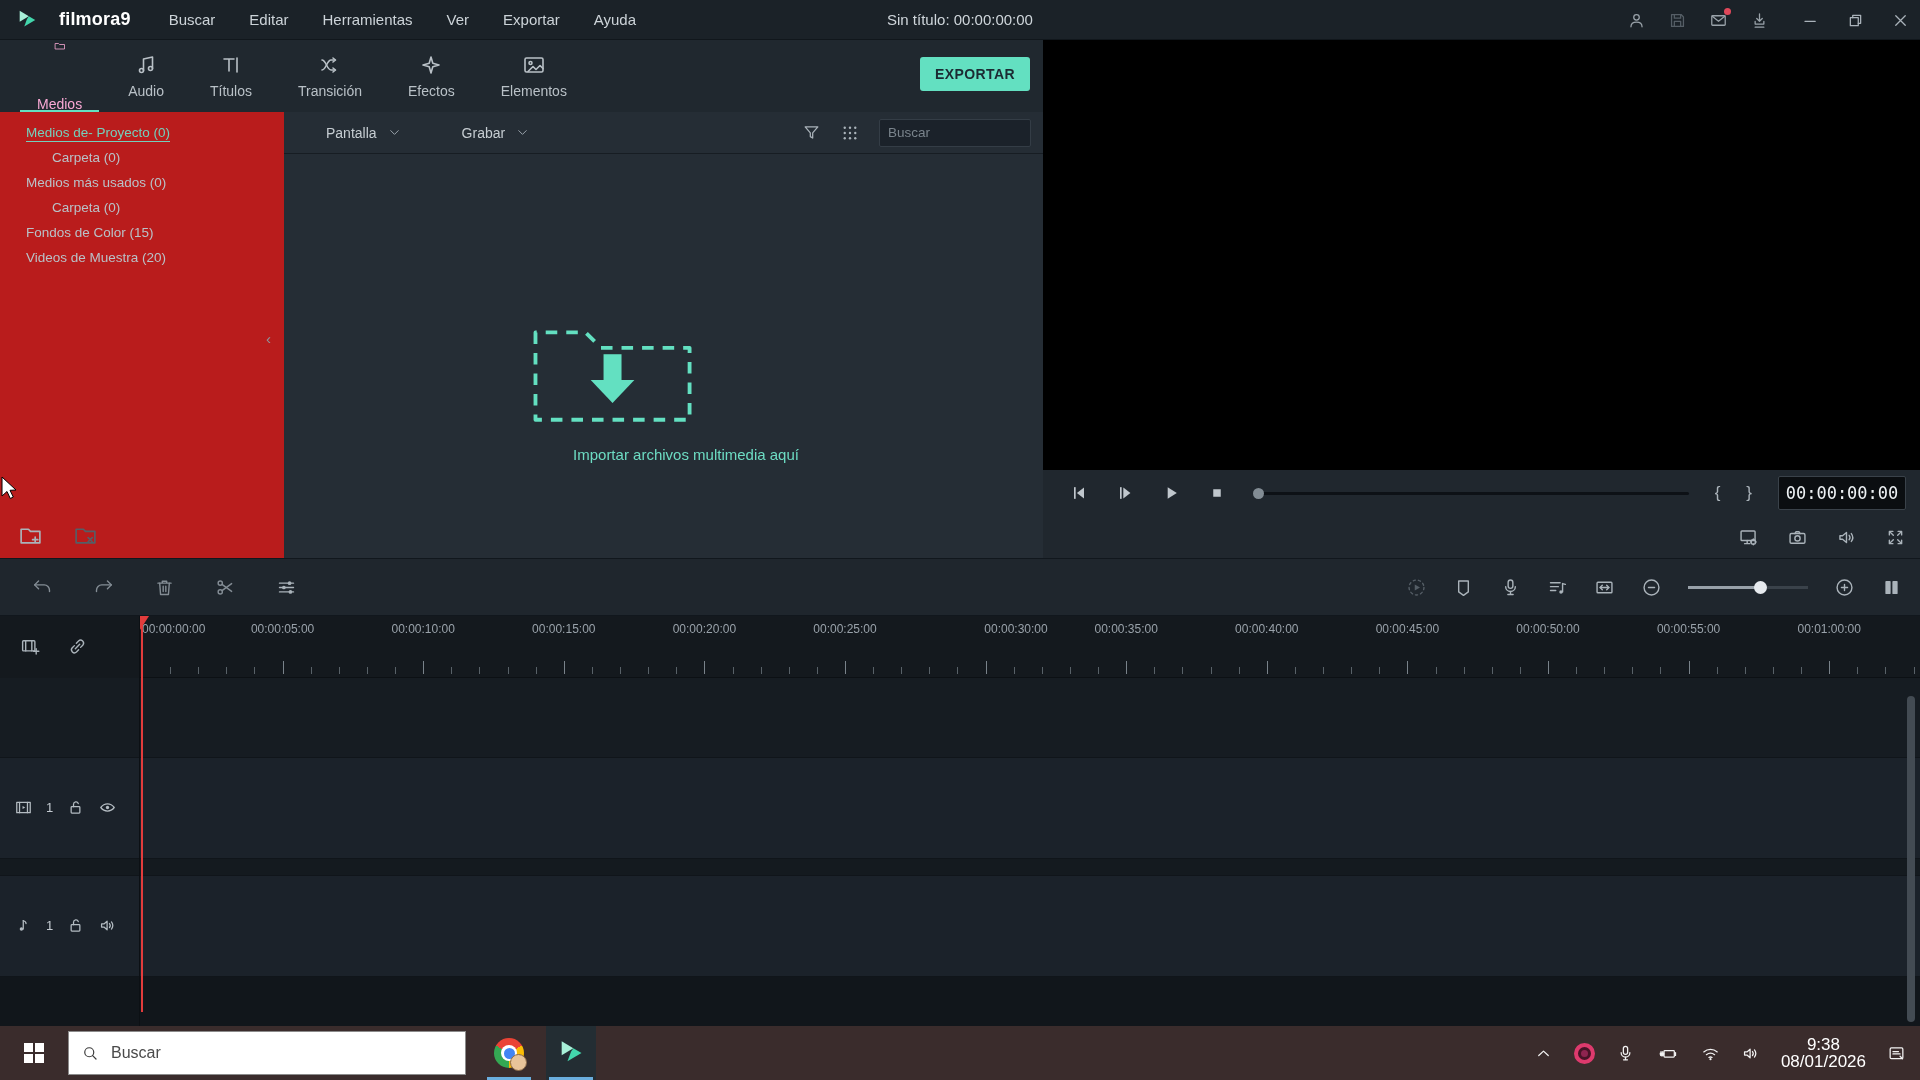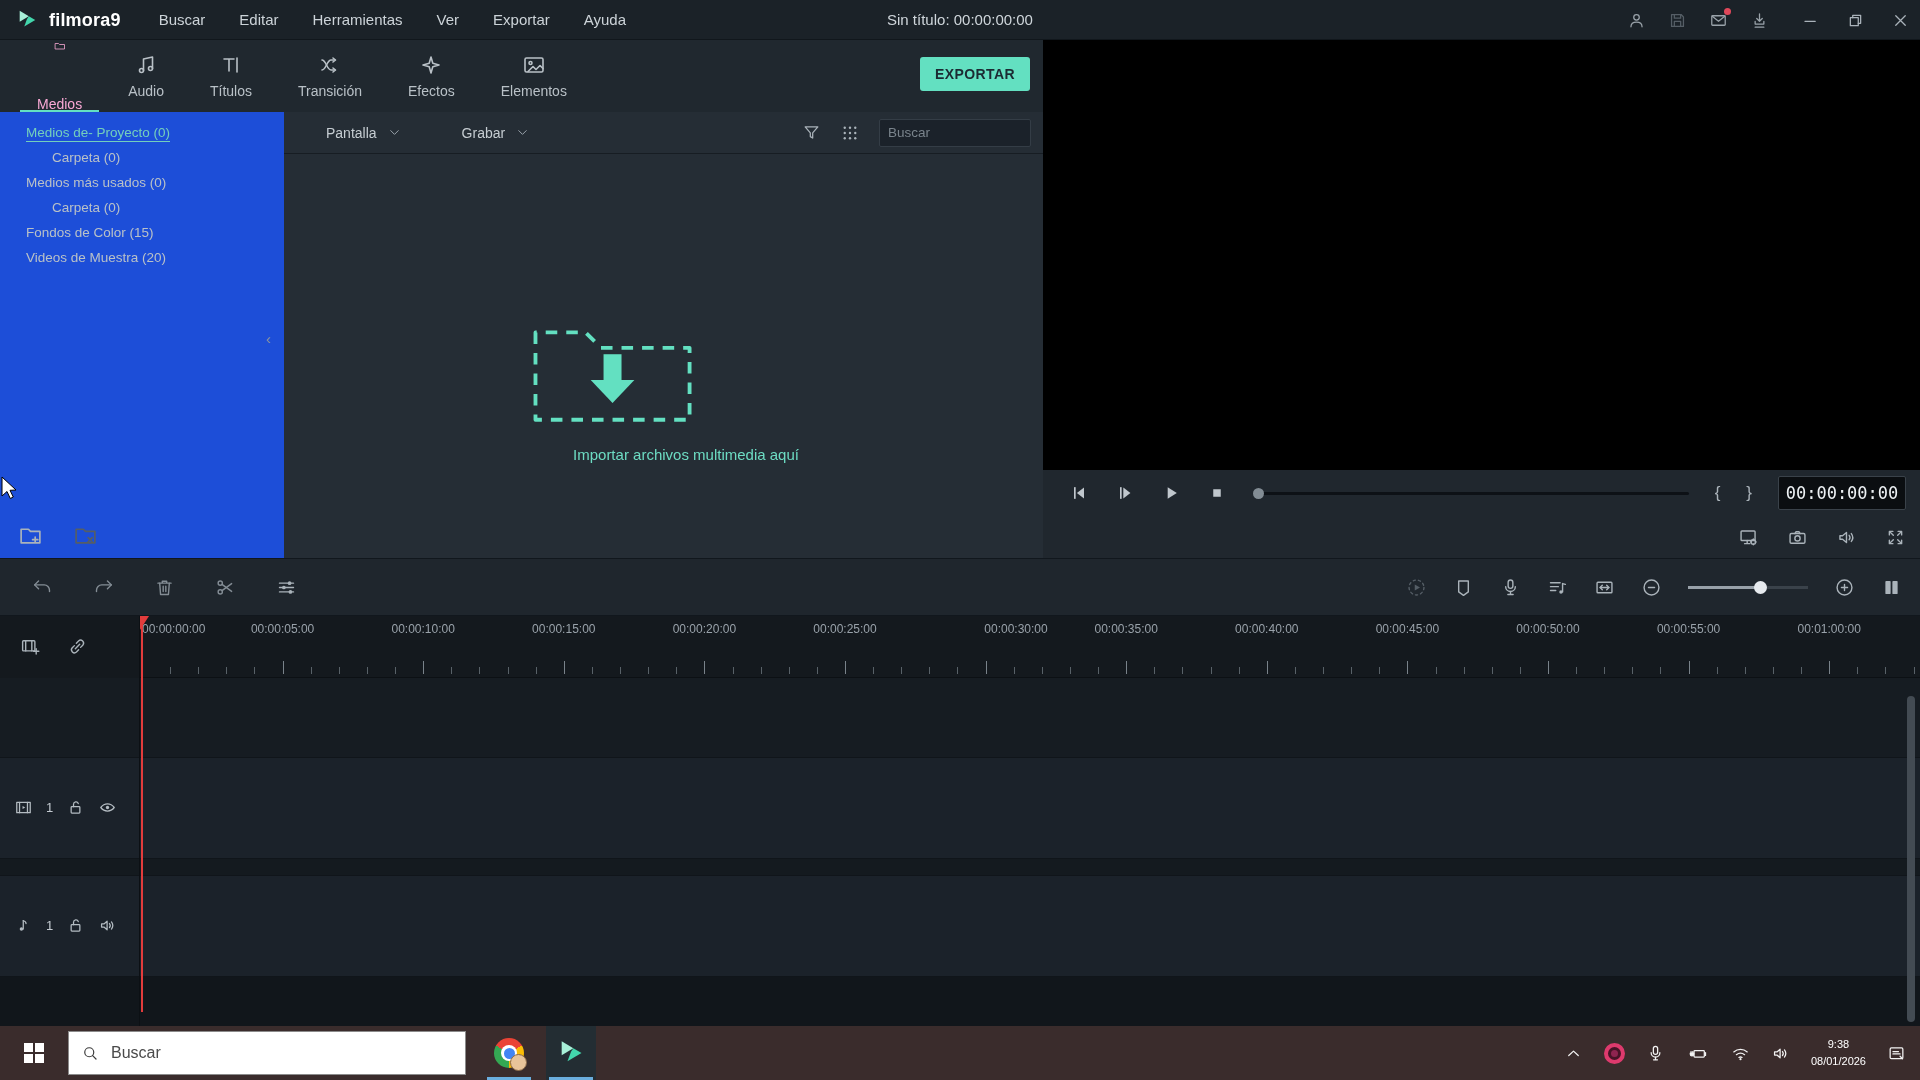--- a/index.html
+++ b/index.html
@@ -5,21 +5,21 @@
   * { margin:0; padding:0; box-sizing:border-box; }
   html,body { width:1920px; height:1080px; overflow:hidden; background:#10151a;
               font-family:"Liberation Sans", sans-serif; color:#c3cad0; }
   svg { display:block; }
   .ic { width:22px; height:22px; }
   .stroke { fill:none; stroke:currentColor; stroke-width:1.6; stroke-linecap:round; stroke-linejoin:round; }
 
   
   .menubar { position:absolute; top:0; left:0; width:1920px; height:40px; background:#1b2228;
              display:flex; align-items:center; border-bottom:1px solid #11171c; }
-  .logo { display:flex; align-items:flex-end; gap:11px; margin-left:16px; }
+  .logo { display:flex; align-items:center; gap:21px; margin-left:16px; }
   .logo-text { font-size:18px; font-weight:bold; color:#fff; letter-spacing:.2px; }
   .menu-items { display:flex; gap:34px; margin-left:38px; }
   .menu-item { font-size:15px; color:#ccd3d8; cursor:default; }
   .win-title { position:absolute; left:50%; transform:translateX(-50%); font-size:15px; color:#cfd6db; }
   .mb-right { position:absolute; right:10px; top:0; height:40px; display:flex; align-items:center; gap:22px; color:#9aa3aa; }
   .mb-right .ic { width:19px; height:19px; }
   .dimmed { color:#555e66; }
   .mail-wrap { position:relative; }
   .mail-dot { position:absolute; top:-3px; right:-3px; width:7px; height:7px; border-radius:50%; background:#e0485a; }
   .winctl { display:flex; gap:26px; margin-left:10px; color:#aab3ba; }
@@ -31,21 +31,21 @@
   .tab { position:relative; display:flex; flex-direction:column; align-items:center; justify-content:center;
          gap:6px; padding:0 23px; color:#b9c1c7; cursor:default; }
   .tab .ic { width:24px; height:24px; }
   .tab-label { font-size:14px; }
   .tab.active { color:#f9a8d4;gap:44px; }
   .tab.active::after { content:""; position:absolute; left:6px; right:6px; bottom:0; height:2px; background:#63e0c1; }
   .export-btn { position:absolute; right:13px; top:17px; width:110px; height:34px; background:#63e0c1; color:#1c2b33;
                 font-size:14px; font-weight:bold; border:none; border-radius:3px; letter-spacing:.4px; }
 
   .left-content { position:absolute; top:72px; left:0; width:1043px; height:446px; }
-  .media-sidebar { position:absolute; left:0; top:0; width:341px; height:446px; background:#1d4ed8; border-right:1px solid #141a20; }
+  .media-sidebar { position:absolute; left:0; top:0; width:341px; height:446px; background:#b91c1c; border-right:1px solid #141a20; }
   .sb-list { list-style:none; padding-top:8px; }
   .sb-item { font-size:13.5px; color:#b9c1c7; padding:5px 10px 5px 26px; position:relative; white-space:nowrap; }
   .sb-item.indent { padding-left:52px; }
   .sb-item.selected { color:#74cfbc; }
   .sb-item.selected .sb-label { border-bottom:1px solid #74cfbc; padding-bottom:1px; }
   .sb-chev { position:absolute; right:36px; top:7px; color:#9aa3ab; }
   .sb-chev svg { width:14px; height:14px; }
   .sb-bottom { position:absolute; left:18px; bottom:10px; display:flex; gap:30px; color:#aab3ba; }
   .sb-bottom .ic { width:25px; height:25px; }
   .collapse-handle { position:absolute; left:266px; top:218px; color:#8d969e; font-size:15px; }
@@ -136,21 +136,21 @@
                  background:conic-gradient(from -60deg,#ea4335 0 33.3%,#fbbc05 0 66.6%,#34a853 0 100%); }
   .chrome-ball::before { content:""; position:absolute; inset:7px; border-radius:50%; background:#fff; }
   .chrome-ball::after { content:""; position:absolute; inset:9.5px; border-radius:50%; background:#4285f4; }
   .chrome-avatar { position:absolute; right:-3px; bottom:-3px; width:17px; height:17px; border-radius:50%;
                    background:#e8c49a; border:1px solid #8a6a4a; z-index:2; }
   .tray { position:absolute; right:14px; top:0; height:54px; display:flex; align-items:center; gap:21px; color:#f2f2f2; }
   .tray .ic { width:19px; height:19px; }
   .rec-ring { width:21px; height:21px; border-radius:50%; border:4px solid #dd3a6d; background:#471327;
               display:flex; align-items:center; justify-content:center; }
   .rec-ring i { width:7px; height:7px; border-radius:50%; background:#8e2450; }
-  .clock { text-align:center; font-size:11px; line-height:17px; color:#fff; }
+  .clock { text-align:center; font-size:17px; line-height:17px; color:#fff; }
 
   
   .cursor { position:absolute; left:0; top:476px; z-index:9; }
 </style>
 </head>
 <body>
 
 <header class="menubar">
   <div class="logo">
     <svg class="ic" viewBox="0 0 24 24">

